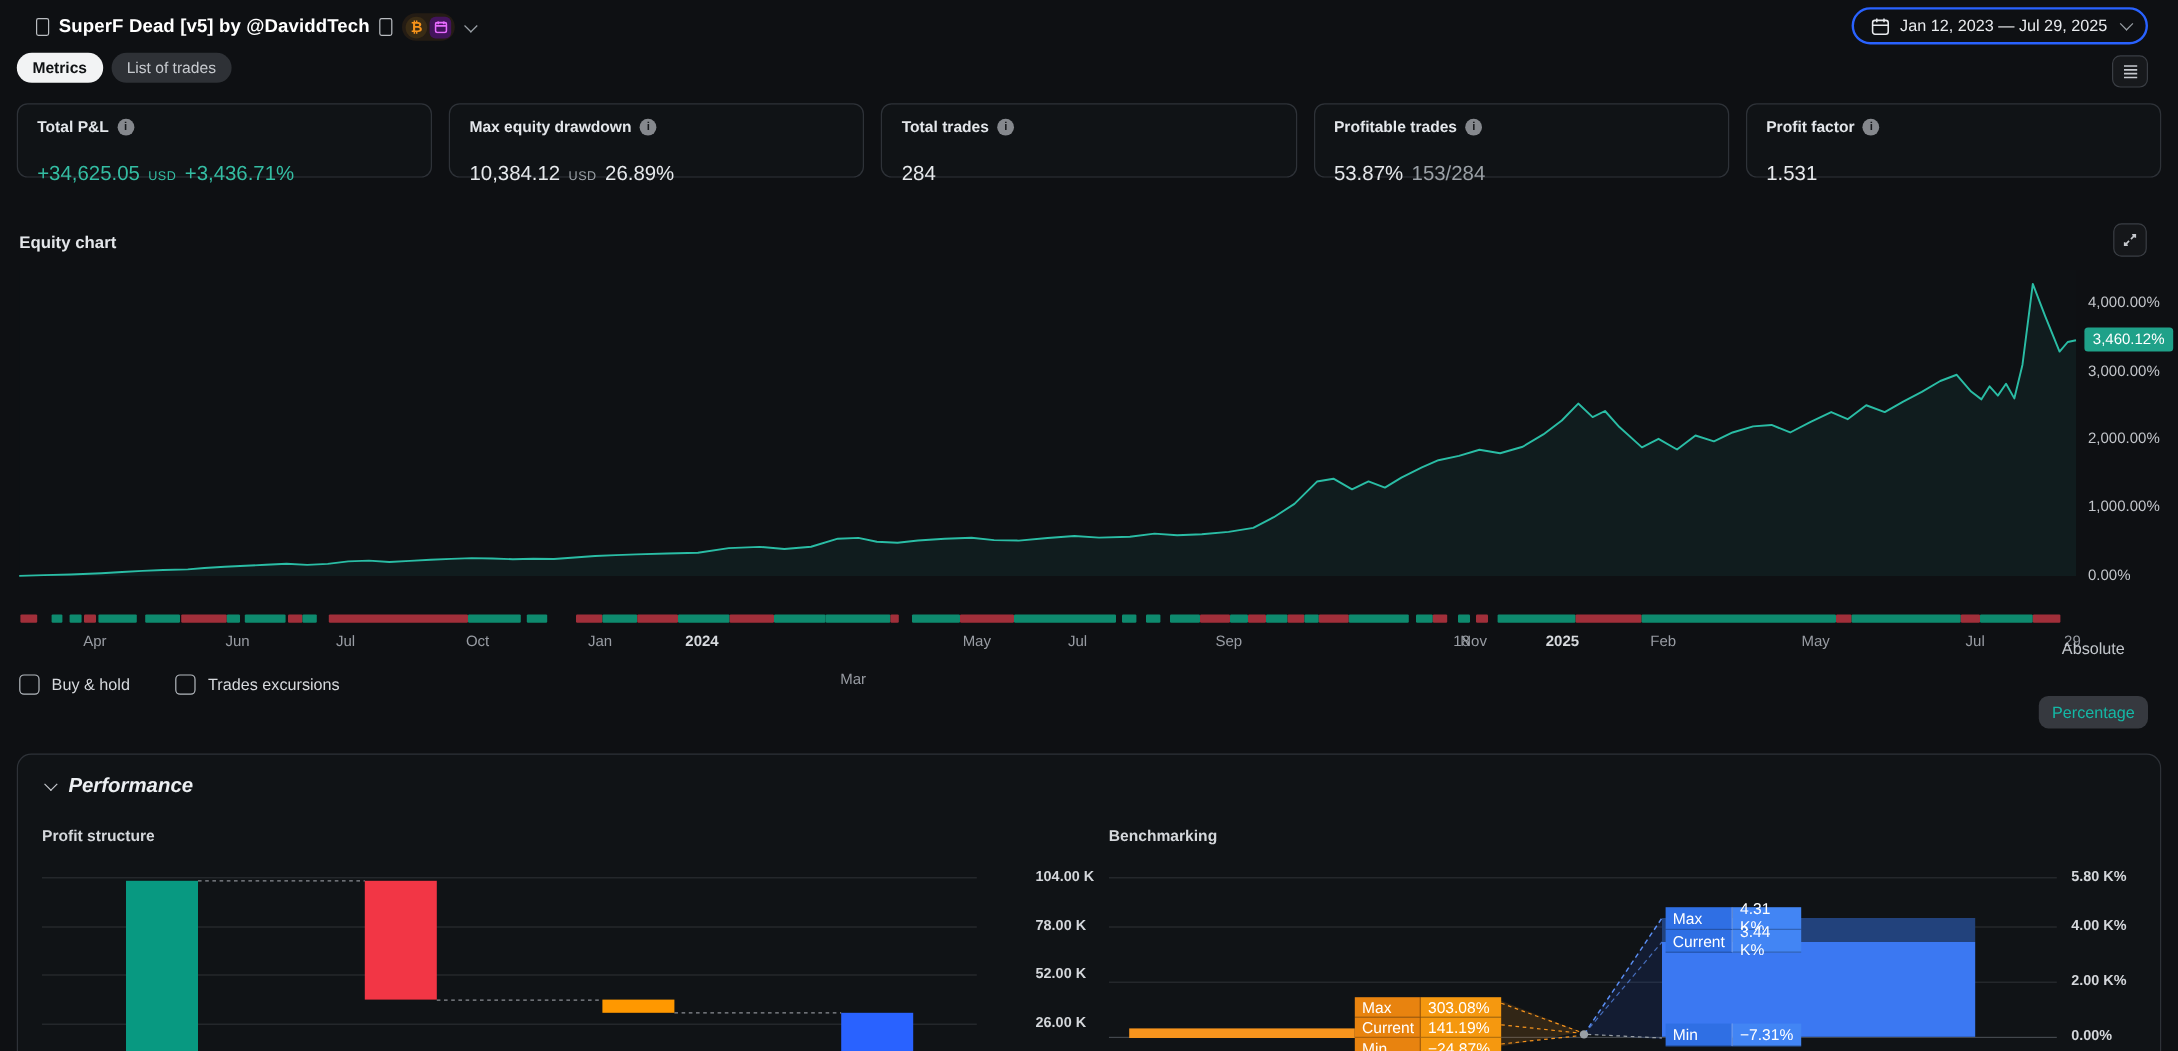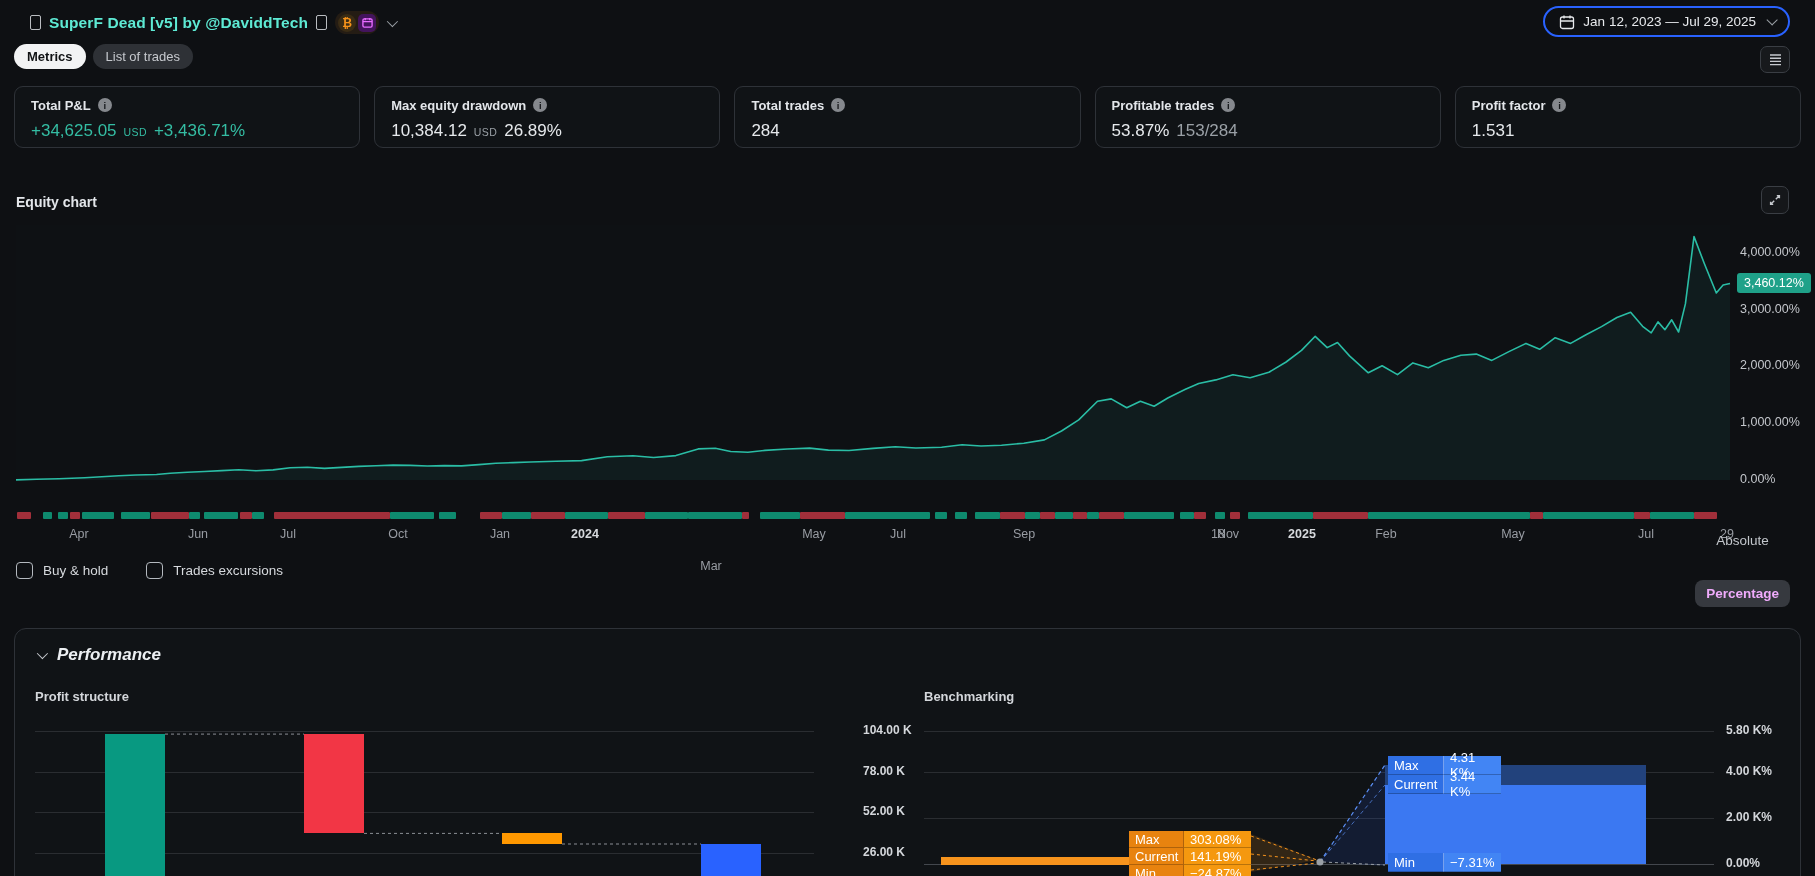--- a/index.html
+++ b/index.html
@@ -4,40 +4,40 @@
 <style>
   * { margin:0; padding:0; box-sizing:border-box; }
   html,body { background:#0c0e10; }
   body { font-family:"Liberation Sans","DejaVu Sans",sans-serif; color:#d1d4dc; }
   .app { position:relative; width:1815px; height:876px; background:#0e1013; overflow:hidden; }
 
   
   .topbar { position:absolute; top:0; left:0; width:100%; height:42px; }
   .title-wrap { position:absolute; left:30px; top:11px; display:flex; align-items:center; gap:8px; }
   .tofu { display:inline-block; width:11px; height:15px; border:1.5px solid #cdd0d5; border-radius:2px; opacity:.9; }
-  .page-title { font-size:15.5px; font-weight:bold; color:#5eead4; letter-spacing:.1px; }
+  .page-title { font-size:15.5px; font-weight:bold; color:#ffffff; letter-spacing:.1px; }
   .icon-pill { display:flex; align-items:center; gap:2px; background:#241c14; border-radius:12px; padding:2px 3px; height:23px; }
   .coin-chip { width:18px; height:18px; border-radius:50%; background:#3a2c15; color:#f7931a; font-weight:bold; font-size:12px; display:flex; align-items:center; justify-content:center; }
   .cal-chip { width:18px; height:18px; border-radius:5px; background:#43145c; display:flex; align-items:center; justify-content:center; }
   .chev { display:inline-block; width:8px; height:8px; border-right:1.6px solid #9aa0a6; border-bottom:1.6px solid #9aa0a6; transform:rotate(45deg) translateY(-2px); }
   .daterange { position:absolute; right:25px; top:6px; height:31px; display:flex; align-items:center; gap:8px; padding:0 14px; background:transparent; border:2px solid #2962ff; border-radius:16px; color:#e8eaed; font-size:13.5px; font-family:inherit; cursor:pointer; }
   .daterange .chev { margin-left:2px; transform:rotate(45deg) translateY(-3px); }
 
   
   .tabs-row { position:absolute; top:44px; left:14px; display:flex; gap:7px; }
   .tab { border:none; border-radius:14px; padding:5px 13px; font-size:13px; font-family:inherit; cursor:pointer; background:#2e3136; color:#c6c9ce; }
   .tab.active { background:#f2f3f4; color:#101214; font-weight:bold; }
   .report-btn { position:absolute; top:46px; right:25px; width:30px; height:27px; background:#17191c; border:1px solid #3a3e44; border-radius:7px; display:flex; align-items:center; justify-content:center; cursor:pointer; }
 
   
   .cards { position:absolute; top:86px; left:14px; width:1787px; display:flex; gap:14px; }
   .card { flex:1; height:62px; border:1px solid #2e3238; border-radius:9px; padding:11px 16px; background:#101316; }
-  .card-label { display:flex; align-items:flex-start; gap:7px; font-size:13px; font-weight:bold; color:#e3e6ea; }
+  .card-label { display:flex; align-items:center; gap:7px; font-size:13px; font-weight:bold; color:#e3e6ea; }
   .info { width:14px; height:14px; border-radius:50%; background:#85888d; color:#16181b; font-size:9.5px; font-weight:bold; display:inline-flex; align-items:center; justify-content:center; font-style:normal; cursor:pointer; }
-  .card-value { margin-top:8px; font-size:17px; color:#e6e9ec; display:flex; align-items:baseline; gap:7px; }
+  .card-value { margin-top:22px; font-size:17px; color:#e6e9ec; display:flex; align-items:baseline; gap:7px; }
   .card-value .unit { font-size:10.5px; color:#9aa0a6; letter-spacing:.4px; }
   .card-value .sub { font-size:17px; color:#9aa0a6; }
   .card.pos .card-value, .card.pos .card-value .unit { color:#34bda3; }
 
   
   .eq-title { position:absolute; left:16px; top:194px; font-size:14px; font-weight:bold; color:#e3e6ea; }
   .expand-btn { position:absolute; right:26px; top:186px; width:28px; height:28px; border:1px solid #3a3e44; border-radius:7px; background:#15171a; display:flex; align-items:center; justify-content:center; cursor:pointer; }
   .eq-plot { position:absolute; left:16px; top:225px; width:1714px; height:255px; background:#0e1114; }
   .eq-plot svg { position:absolute; inset:0; overflow:visible; }
   .eq-ylabel { position:absolute; left:1740px; font-size:12.5px; color:#c3c6cb; white-space:nowrap; }
@@ -49,21 +49,21 @@
   .month { position:absolute; transform:translateX(-50%); font-size:12.5px; color:#989ca3; white-space:nowrap; }
   .month.bold { color:#d6d9dd; font-weight:bold; }
 
   
   .controls { position:absolute; left:16px; right:25px; top:556px; height:28px; display:flex; align-items:center; justify-content:space-between; }
   .controls .left { display:flex; gap:38px; }
   .chk { display:flex; align-items:center; gap:10px; font-size:13.5px; color:#d6d9dd; cursor:pointer; }
   .chk .box { width:17px; height:17px; border:1.7px solid #b4b9bf; border-radius:4px; background:transparent; }
   .controls .right { display:flex; align-items:center; gap:32px;flex-direction:column; }
   .toggle-plain { background:none; border:none; color:#c2c6cb; font-size:13.5px; font-family:inherit; cursor:pointer; }
-  .toggle-pill { background:#36393f; border:none; border-radius:8px; color:#f0abfc; font-weight:bold; font-size:13.5px; font-family:inherit; padding:6px 11px; cursor:pointer; }
+  .toggle-pill { background:#36393f; border:none; border-radius:8px; color:#14b8a6; font-weight:normal; font-size:13.5px; font-family:inherit; padding:6px 11px; cursor:pointer; }
 
   
   .perf { position:absolute; left:14px; top:628px; width:1787px; height:260px; border:1px solid #2e3238; border-radius:12px; background:#101316; overflow:hidden; }
   .perf-head { position:absolute; left:22px; top:16px; display:flex; align-items:center; gap:12px; cursor:pointer;font-style:italic; }
   .perf-head .chev { transform:rotate(45deg) translateY(-2px); border-color:#c6c9ce; }
   .perf-title { font-size:17px; font-weight:bold; color:#eceff2; }
   .chart-title { position:absolute; top:60px; font-size:13px; font-weight:bold; color:#d4d7db; }
   .ct-left { left:20px; } .ct-right { left:909px; }
   .plotbox { position:absolute; top:87px; height:173px; overflow:hidden; }
   #psPlot { left:20px; width:795px; }

